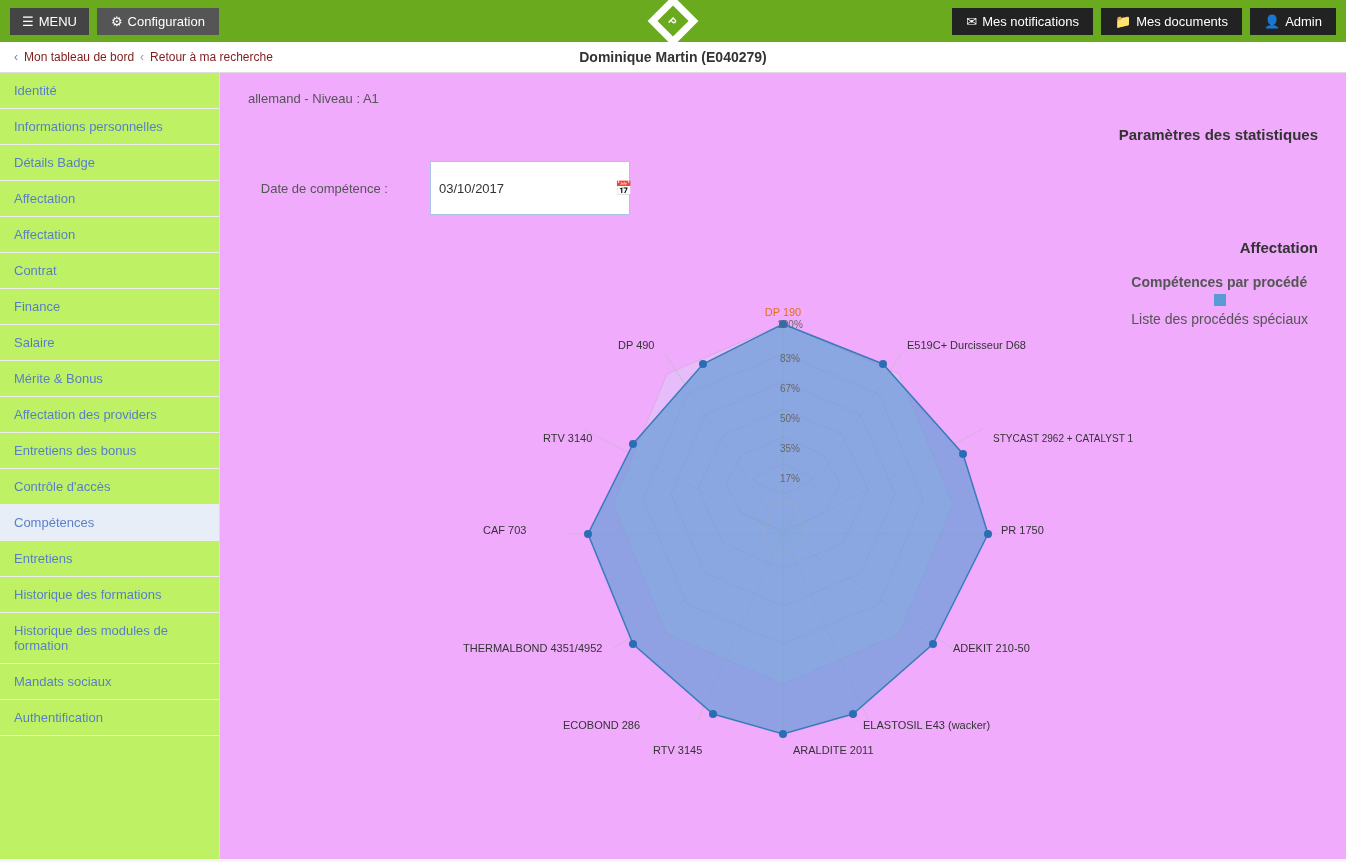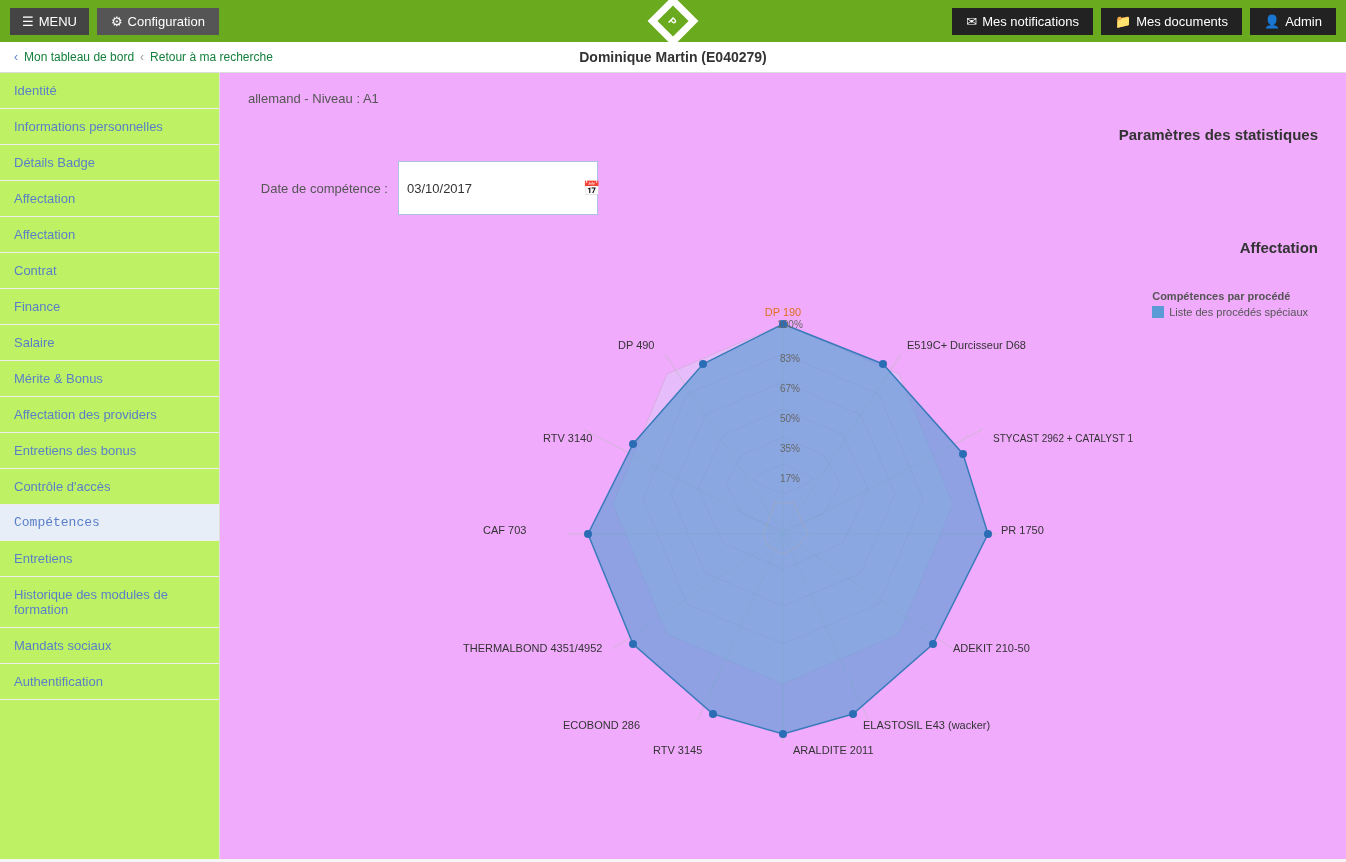--- a/index.html
+++ b/index.html
@@ -79,21 +79,21 @@
     
     .breadcrumb {
       background: #fff;
       padding: 8px 14px;
       font-size: 12px;
       display: flex;
       align-items: center;
       gap: 6px;
       border-bottom: 1px solid #ddd;
     }
-    .breadcrumb a { color: #15803d; text-decoration: none; }
+    .breadcrumb a { color: #7f1d1d; text-decoration: none; }
     .breadcrumb .sep { color: #999; }
     .breadcrumb .page-title { font-weight: bold; color: #333; font-size: 14px; position: absolute; left: 50%; transform: translateX(-50%); }
 
     
     .layout { display: flex; height: calc(100vh - 42px - 34px); }
 
     
     .sidebar {
       width: 220px;
       min-width: 220px;
@@ -101,21 +101,21 @@
       border-right: 1px solid #ddd;
       overflow-y: auto;
     }
     .sidebar-item {
       padding: 10px 14px;
       border-bottom: 1px solid #eee;
       cursor: pointer;
       color: #5a7fc7;
       font-size: 13px;
     }
-    .sidebar-item.active { background: #e8eef8; font-family: Liberation Mono, monospace; }
+    .sidebar-item.active { background: #e8eef8; }
 
     
     .main-content {
       flex: 1;
       overflow-y: auto;
       background: #f0abfc;
       padding: 18px 28px;
     }
 
     .lang-info {
@@ -129,20 +129,21 @@
       font-weight: bold;
       color: #333;
       margin-bottom: 18px;
       text-align: right;
     }
 
     .form-row {
       display: flex;
       align-items: center;
       margin-bottom: 24px;
+      gap: 32px;
     }
     .form-label {
       font-size: 13px;
       color: #555;
       margin-right: 10px;
       min-width: 140px;
       text-align: right;
     }
     .date-input-wrap {
       display: flex;
@@ -158,27 +159,27 @@
       font-size: 13px;
       color: #333;
       flex: 1;
     }
     .calendar-icon { color: #888; font-size: 14px; cursor: pointer; }
     .chart-wrapper { position: relative; width: 100%; }
 
     
     .legend {
       position: absolute;
-      top: 16px;
+      top: 0;
       right: 10px;
-      font-size: 11px;
+      font-size: 14px;
       color: #555;
     }
     .legend-title { font-weight: bold; margin-bottom: 4px; }
-    .legend-item { display: flex; align-items: center; gap: 5px; }
+    .legend-item { display: flex; align-items: center; gap: 5px; flex-direction: column; }
     .legend-box { width: 12px; height: 12px; background: #5b9bd5; }
 
     
     .radar-svg { display: block; margin: 0 auto; }
   </style>
 </head>
 <body>
 
 <nav class="top-nav">
   <div class="left-btns">
@@ -230,20 +231,21 @@
       <div class="sidebar-item">Affectation</div>
       <div class="sidebar-item">Contrat</div>
       <div class="sidebar-item">Finance</div>
       <div class="sidebar-item">Salaire</div>
       <div class="sidebar-item">Mérite &amp; Bonus</div>
       <div class="sidebar-item">Affectation des providers</div>
       <div class="sidebar-item">Entretiens des bonus</div>
       <div class="sidebar-item">Contrôle d'accès</div>
       <div class="sidebar-item active">Compétences</div>
       <div class="sidebar-item">Entretiens</div>
+      <div class="sidebar-item">Historique des formations</div>
       <div class="sidebar-item">Historique des modules de formation</div>
       <div class="sidebar-item">Mandats sociaux</div>
       <div class="sidebar-item">Authentification</div>
     </aside>
 
   <main class="main-content">
     <div class="lang-info">allemand - Niveau : A1</div>
 
     <div class="section-title">Paramètres des statistiques</div>
 

